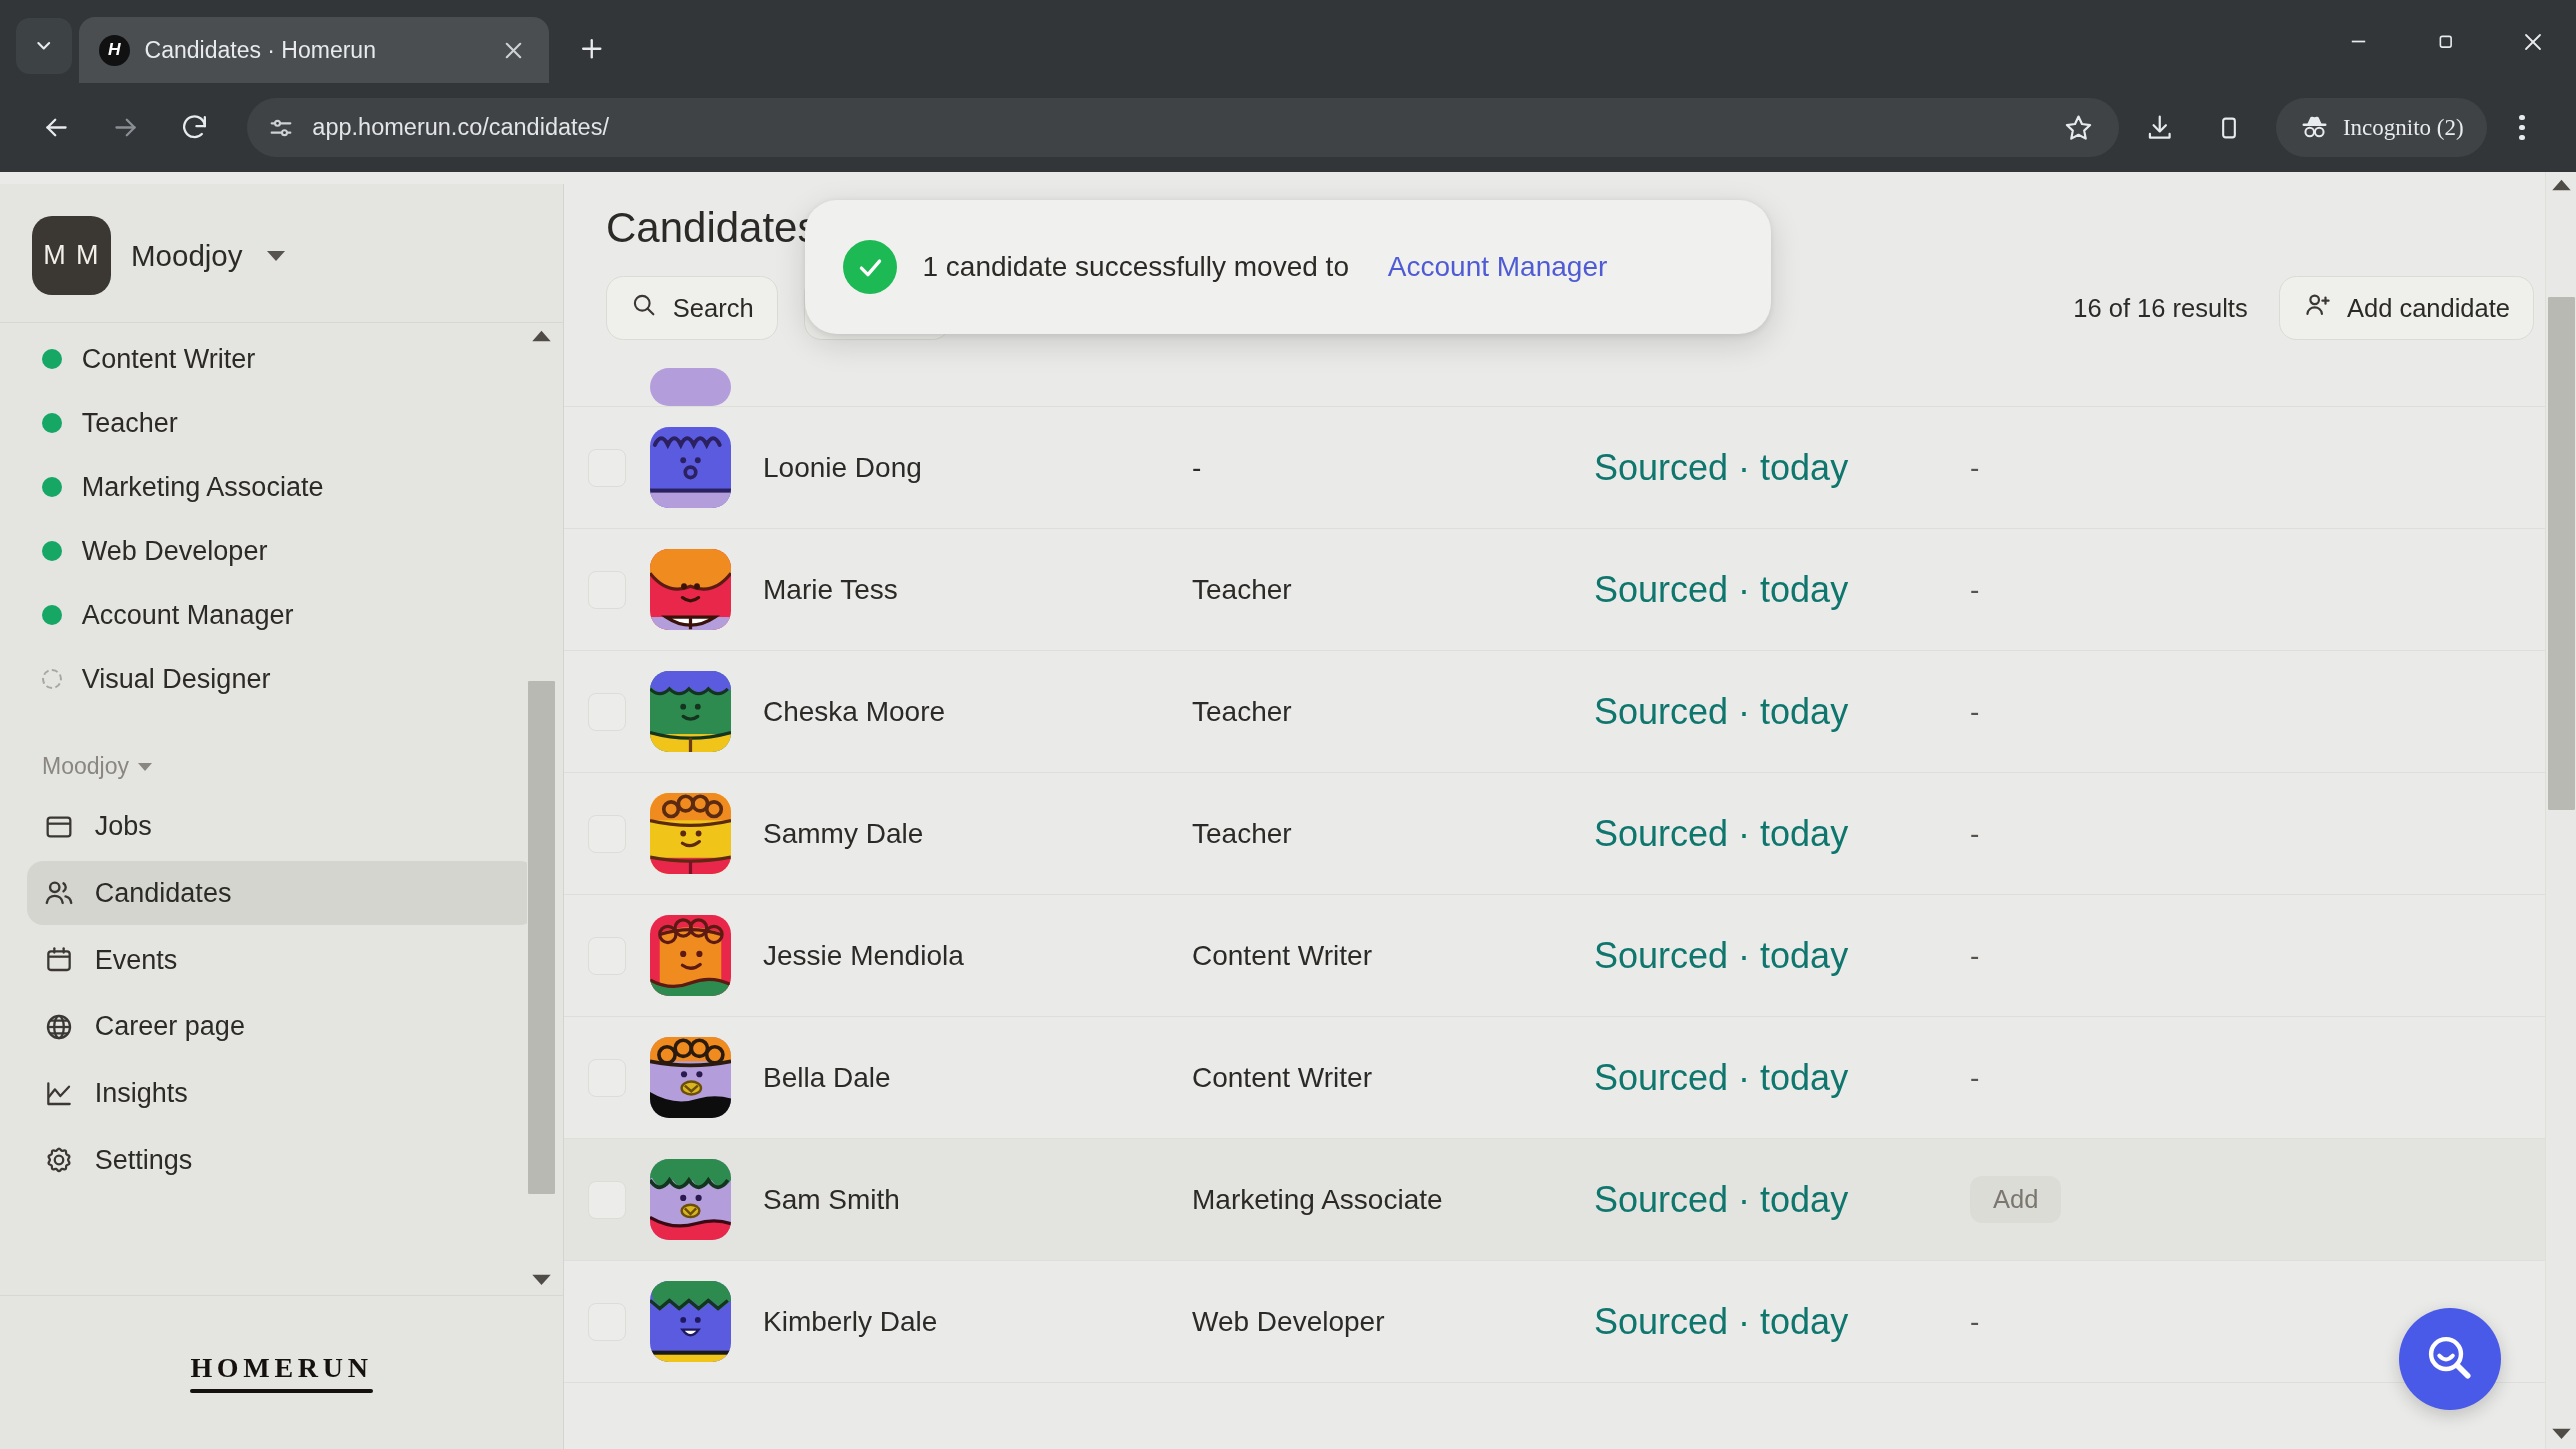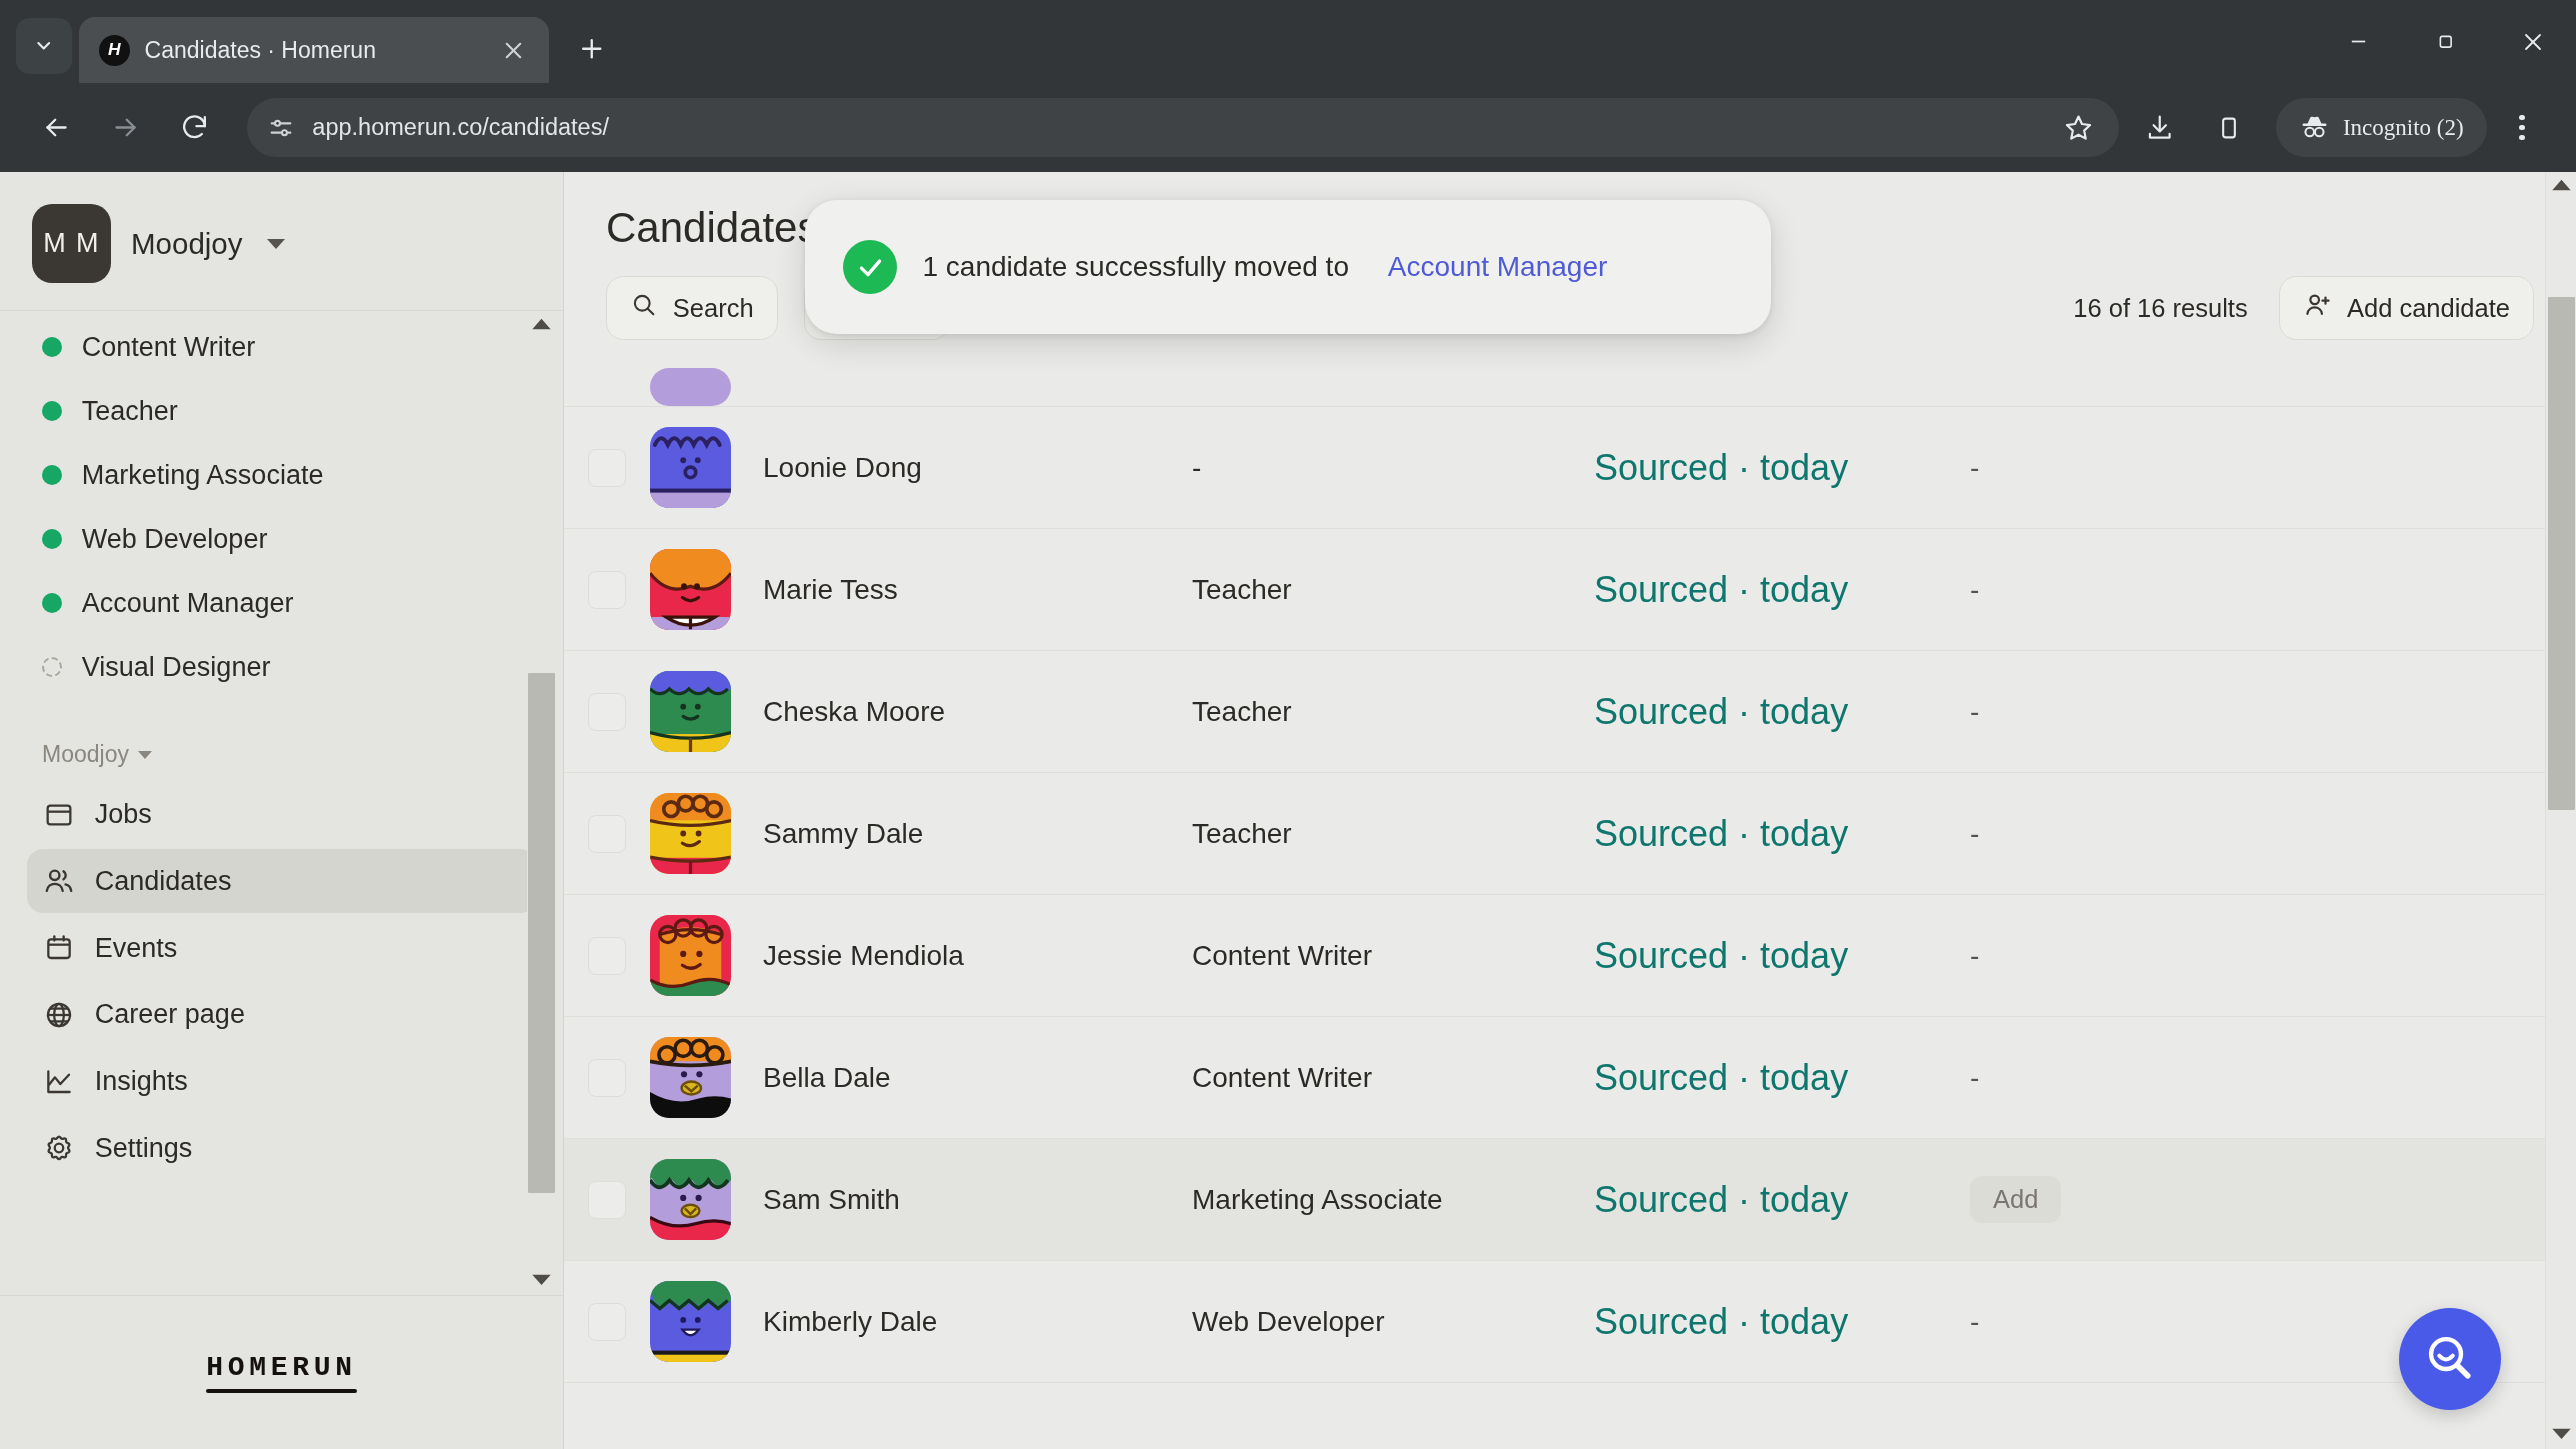--- a/index.html
+++ b/index.html
@@ -100,20 +100,21 @@
   .page {
     position: absolute; left: 0; top: 172px;
     width: 2576px; height: 1277px; display: flex; background: #eaeae8;
   }
 
   
   .sidebar {
     width: 564px; flex: none; background: #e4e4e0;
     position: relative; display: flex; flex-direction: column;
     border-right: 0.7px solid #d3d3cf;
+    margin-top: 12px;
   }
   .org-header {
     display: flex; align-items: center; gap: 20px;
     padding: 32px 0 27px 32px; flex: none;
   }
   .org-avatar {
     width: 79px; height: 79px; border-radius: 20px; background: #3b3733;
     color: #f2efe9; display: flex; align-items: center; justify-content: center;
     font-size: 27px; letter-spacing: 1.3px; flex: none;
   }
@@ -163,21 +164,21 @@
   .sb-track { flex: 1; width: 29.5px; position: relative; }
   .sb-thumb { position: absolute; left: 1.3px; width: 27px; background: #b9b9b4; border-radius: 1.3px; }
 
   .brand-footer {
     flex: none; height: 154px; border-top: 0.7px solid #d7d7d3;
     display: flex; align-items: center; justify-content: center;
   }
   .brand-wrap { text-align: center; }
   .brand-text {
     font-size: 28px; letter-spacing: 4.7px; color: #14110f; font-weight: 600;
-    font-family: Liberation Mono, monospace;
+    font-family: Liberation Serif, serif;
   }
   .brand-rule { height: 4px; background: #14110f; margin-top: 5.4px; border-radius: 2px; }
 
   
   .main { flex: 1; position: relative; overflow: hidden; background: #eaeae8; }
 
   .page-title { font-size: 42px; color: #2c2a27; padding: 32px 0 0 42px; }
 
   .toolbar {
     display: flex; align-items: center; padding: 24px 42px 23px 42px;

